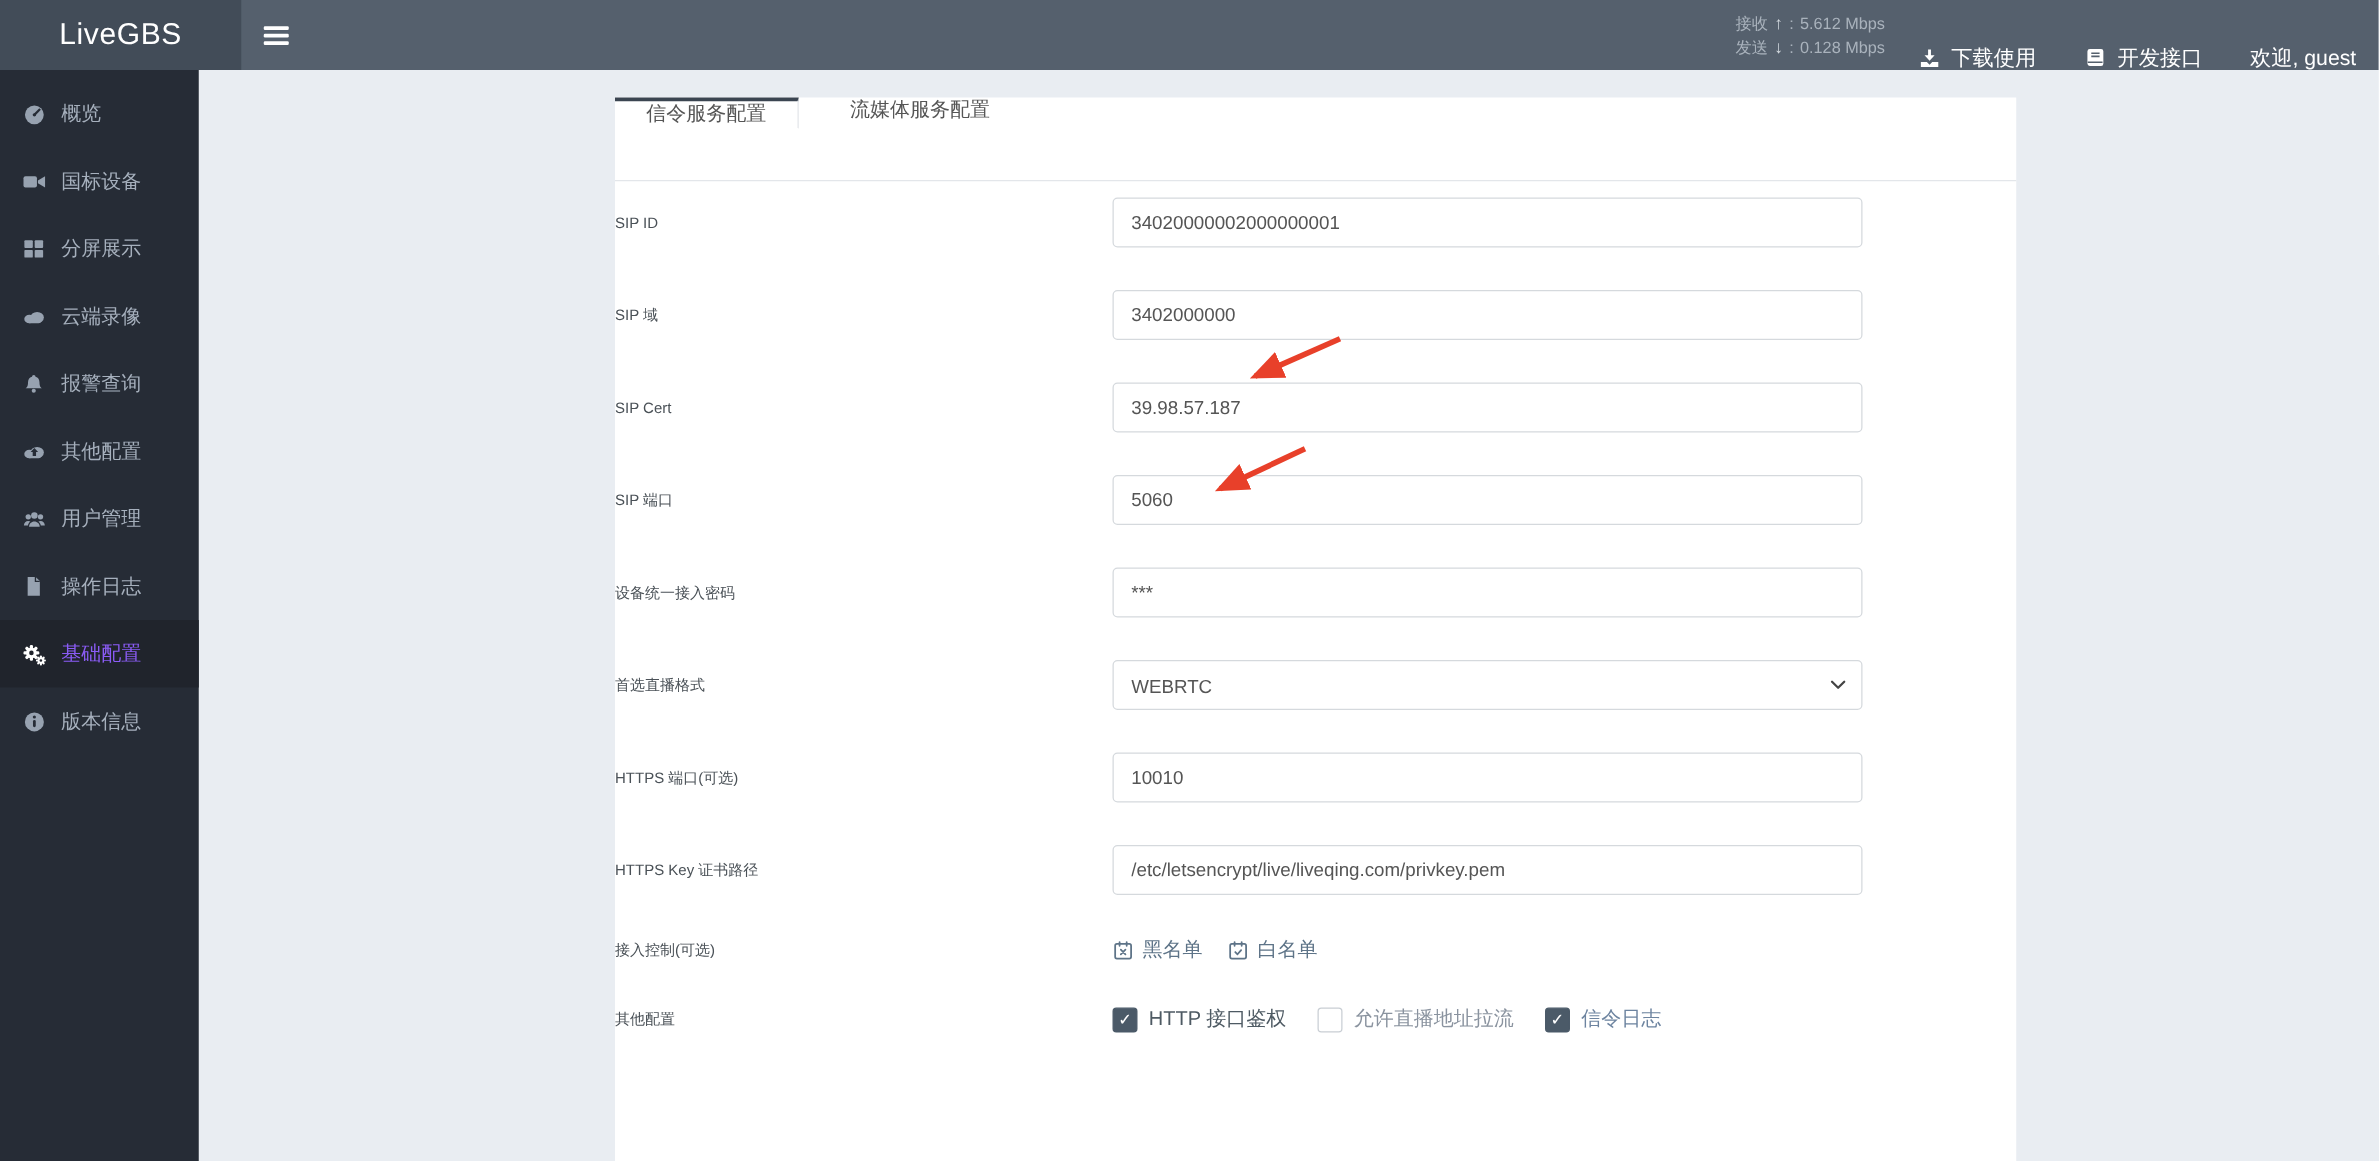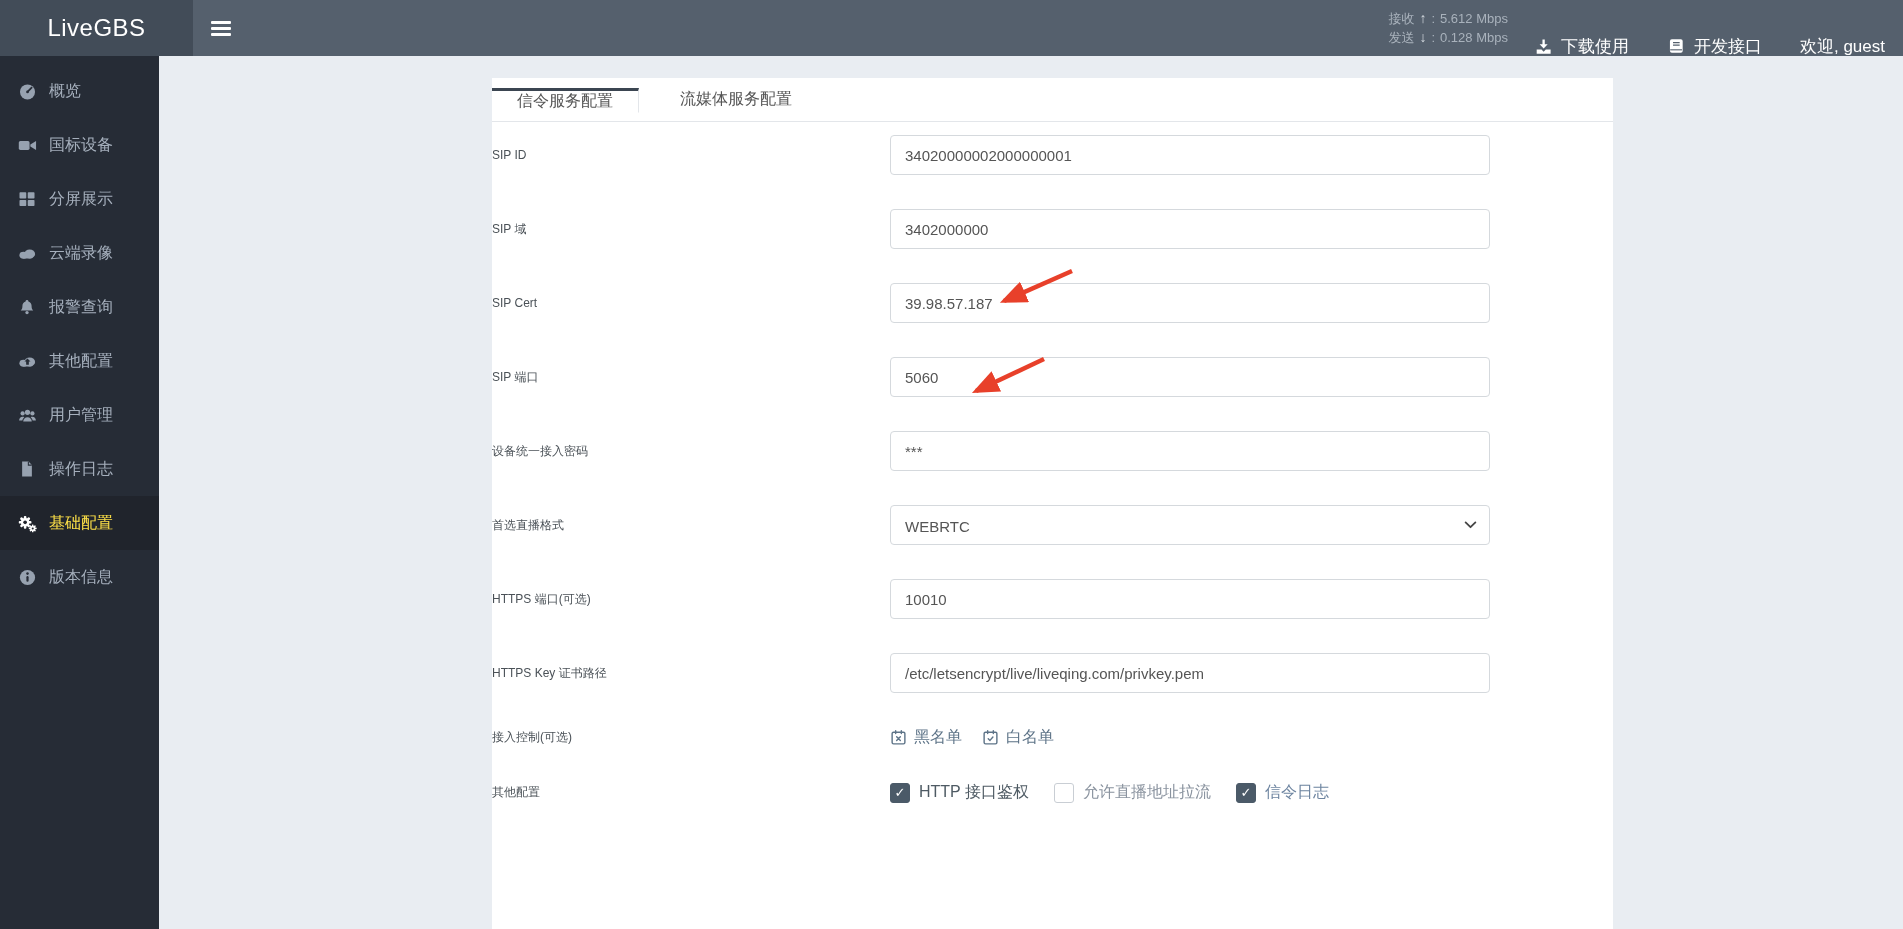--- a/index.html
+++ b/index.html
@@ -25,26 +25,26 @@
   .hnav{display:flex; align-items:center; gap:38px; margin-right:18px; color:#fff;margin-top:37px;}
   .hnav-item{display:flex; align-items:center; gap:8px; font-size:17px; color:#fff; cursor:pointer; white-space:nowrap;}
   .hicon{display:inline-flex; align-items:center;}
   .hicon svg{fill:#fff;}
 
   
   .sidebar{position:absolute; left:0; top:56px; width:159px; height:873px; background:var(--side-bg); padding-top:8px;}
   .side-item{height:54px; display:flex; align-items:center; padding-left:16px; cursor:pointer; color:var(--side-text); font-size:16px;}
   .side-item .sicon{width:22px; display:inline-flex; justify-content:center; color:var(--side-icon); margin-right:11px;}
   .side-item .sicon svg{fill:currentColor;}
-  .side-item.active{background:var(--side-active); color:#fde047;}
+  .side-item.active{background:var(--side-active); color:#8b5cf6;}
   .side-item.active .sicon{color:#fff;}
 
   
   .card{position:absolute; left:492px; top:78px; width:1121px; height:851px; background:#fff;}
-  .tabbar{height:44px; border-bottom:1px solid var(--tabline); display:flex; align-items:center;}
+  .tabbar{height:67px; border-bottom:1px solid var(--tabline); display:flex; align-items:flex-start;}
   .tab{padding:0 25px; display:flex; align-items:center; font-size:16px; color:#555; cursor:pointer;}
   .tab.active{border-top:3px solid var(--tab-top); border-right:1px solid var(--tabline); background:#fff; margin-bottom:-1px; border-bottom:1px solid #fff;}
   .tab.inactive{margin-left:16px;}
 
   
   .form{padding-top:13px;}
   .frow{display:flex; align-items:center; margin-bottom:34px;}
   .flabel{width:361px; text-align:left; margin-right:37px; font-size:12px; color:var(--label); white-space:nowrap;}
   .fctl{width:600px; position:relative;}
   .tinput{width:600px; height:40px; border:1px solid var(--border); border-radius:4px; padding:12px 14px; font-size:15px; color:var(--value); background:#fff; font-family:inherit; outline:none;}

